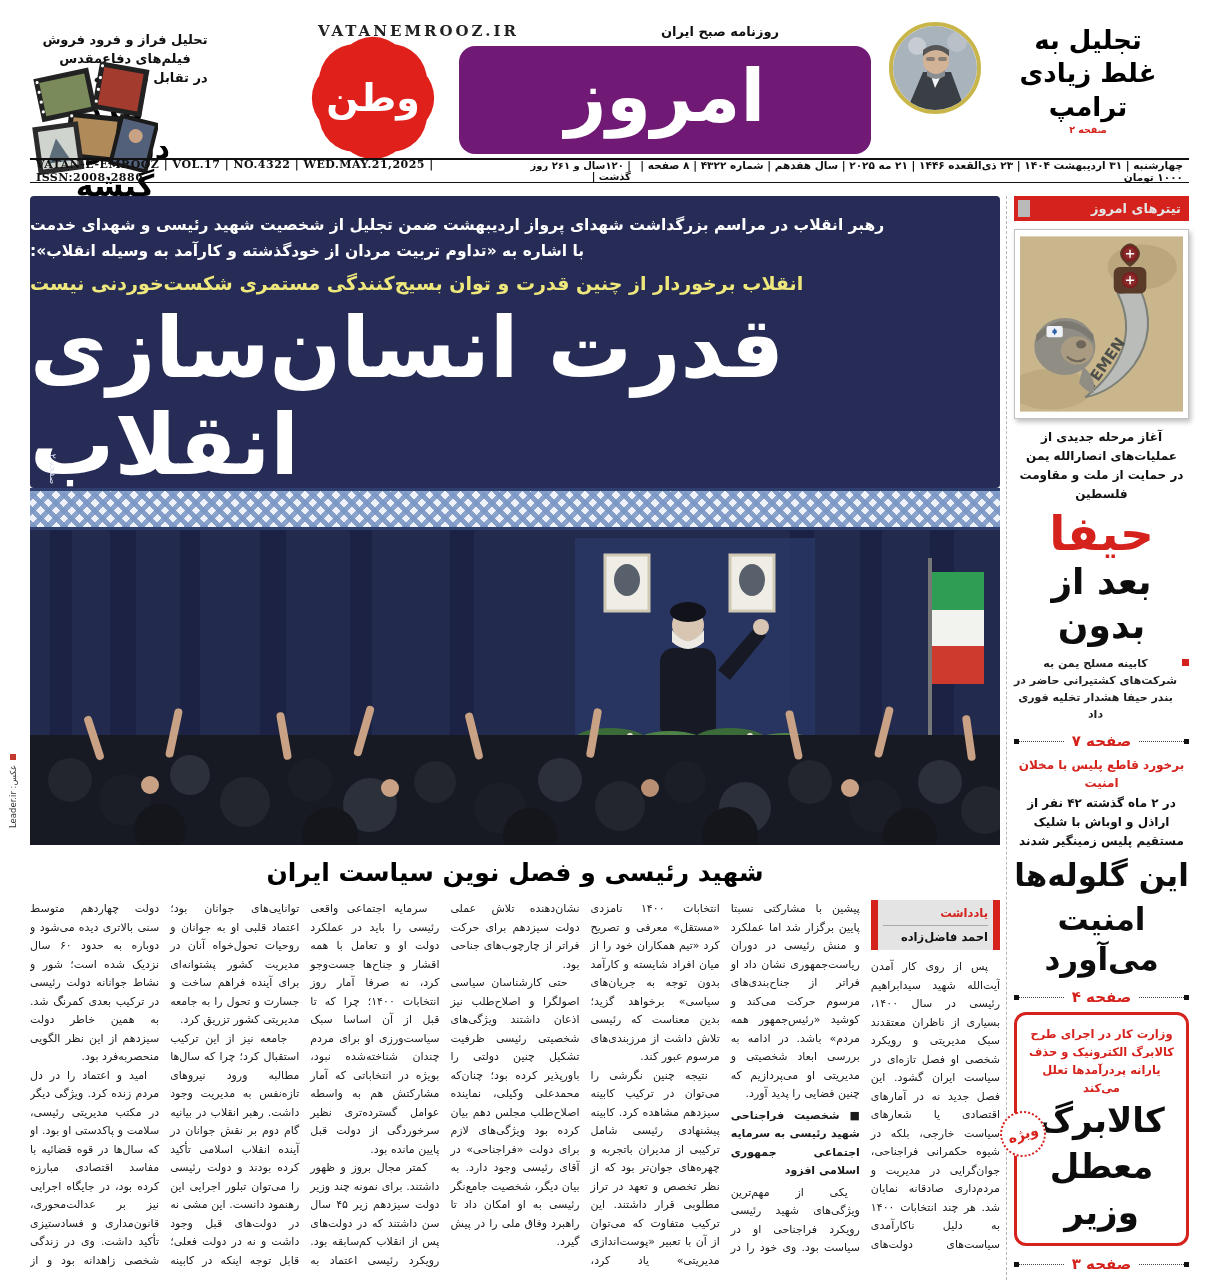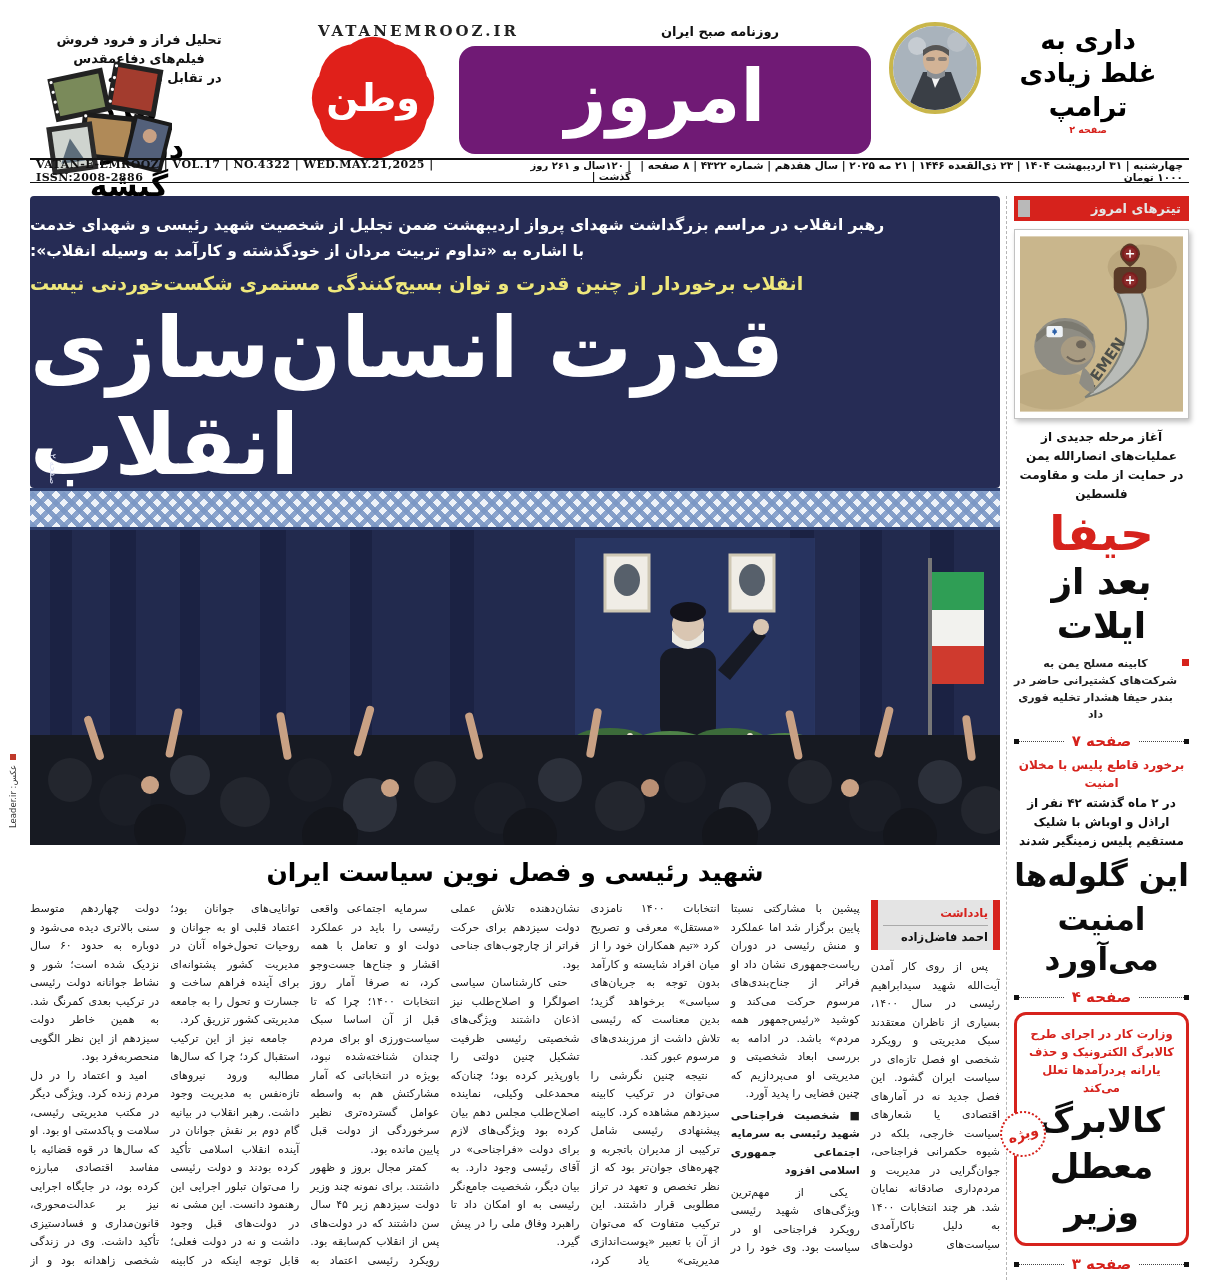--- a/index.html
+++ b/index.html
@@ -29,21 +29,21 @@
   .logo-band { position:absolute; top:38px; right:18px; left:230px; height:108px;
     background:#701a75; border-radius:16px; display:flex; align-items:center; justify-content:center; }
   .logo-band span { color:#fff; font-size:72px; font-weight:bold; transform:translateY(-4px); }
   .logo-medallion { position:absolute; top:30px; right:-88px; width:120px; height:120px; }
   .logo-medallion .petal { position:absolute; inset:6px; background:#e0201a; border-radius:34%; }
   .logo-medallion .petal.r45 { transform:rotate(45deg); }
   .logo-medallion .word { position:absolute; inset:0; display:flex; align-items:center; justify-content:center;
     color:#fff; font-size:38px; font-weight:bold; z-index:2; }
 
   
-  .teaser-left { position:absolute; top:30px; left:44px; width:300px; }
+  .teaser-left { position:absolute; top:30px; left:30px; width:300px; }
   .tl-kicker { text-align:left; font-size:13px; font-weight:bold; color:#111; line-height:19px;
     direction:rtl; text-align:center; padding-right:110px; }
   .tl-heads { padding-right:130px; text-align:center; }
   .tl-heads .h1 { font-size:30px; font-weight:bold; color:#000; line-height:38px; margin-top:4px; }
   .tl-heads .h2 { font-size:30px; font-weight:bold; color:#000; line-height:38px; letter-spacing:-1px; }
   .collage { position:absolute; top:28px; left:0; width:128px; height:118px; }
 
   
   .datestrip { position:absolute; top:158px; left:30px; right:30px; height:25px;
     border-top:2px solid #111; border-bottom:1.5px solid #111;
@@ -139,21 +139,21 @@
             <path d="M14 84 L30 46 L58 46 L72 84 Z" fill="#3a3f46"></path>
             <path d="M38 50 L42 62 L48 50 Z" fill="#f2f2f2"></path>
             <ellipse cx="43" cy="34" rx="13" ry="15" fill="#d2b396"></ellipse>
             <path d="M30 30 Q43 18 56 30 L56 24 Q43 14 30 24 Z" fill="#555"></path>
             <path d="M34 44 Q43 52 52 44 L52 50 Q43 56 34 50 Z" fill="#8a8f94"></path>
             <rect x="33" y="31" width="9" height="4" rx="2" fill="#666" opacity=".7"></rect>
             <rect x="45" y="31" width="9" height="4" rx="2" fill="#666" opacity=".7"></rect>
           </svg>
         </div>
         <div class="tr-heads">
-          <div class="h1">داری به</div>
+          <div class="h1">تجلیل به</div>
           <div class="h2">غلط زیادی ترامپ</div>
           <div class="page-ref">صفحه ۲</div>
         </div>
       </div>
     </div>
 
     <div class="masthead">
       <div class="mast-url">VATANEMROOZ.IR</div>
       <div class="mast-tagline">روزنامه صبح ایران</div>
       <div class="logo-medallion" style="right:456px;">
@@ -360,21 +360,21 @@
           <path d="M62 128 q14 12 10 26 q-8 -2 -14 -10" fill="#8f8d84"></path>
         </g>
       </svg>
     </div>
 
     <div class="sb-kicker">
       <span>آغاز مرحله جدیدی از عملیات‌های انصارالله یمن</span><br>
       <span>در حمایت از ملت و مقاومت فلسطین</span>
     </div>
     <div class="sb-big-red">حیفا</div>
-    <div class="sb-big-black">بعد از ایلات</div>
+    <div class="sb-big-black">بعد از بدون</div>
     <div class="sb-bullet">
       <span class="bsq"></span>
       <span>کابینه مسلح یمن به شرکت‌های کشتیرانی حاضر در بندر حیفا هشدار تخلیه فوری داد</span>
     </div>
     <div class="pg-divider">
       <span class="endsq"></span>
         <span class="dot"></span>
       <span class="lbl">صفحه ۷</span>
       <span class="dot"></span>
         <span class="endsq"></span>

